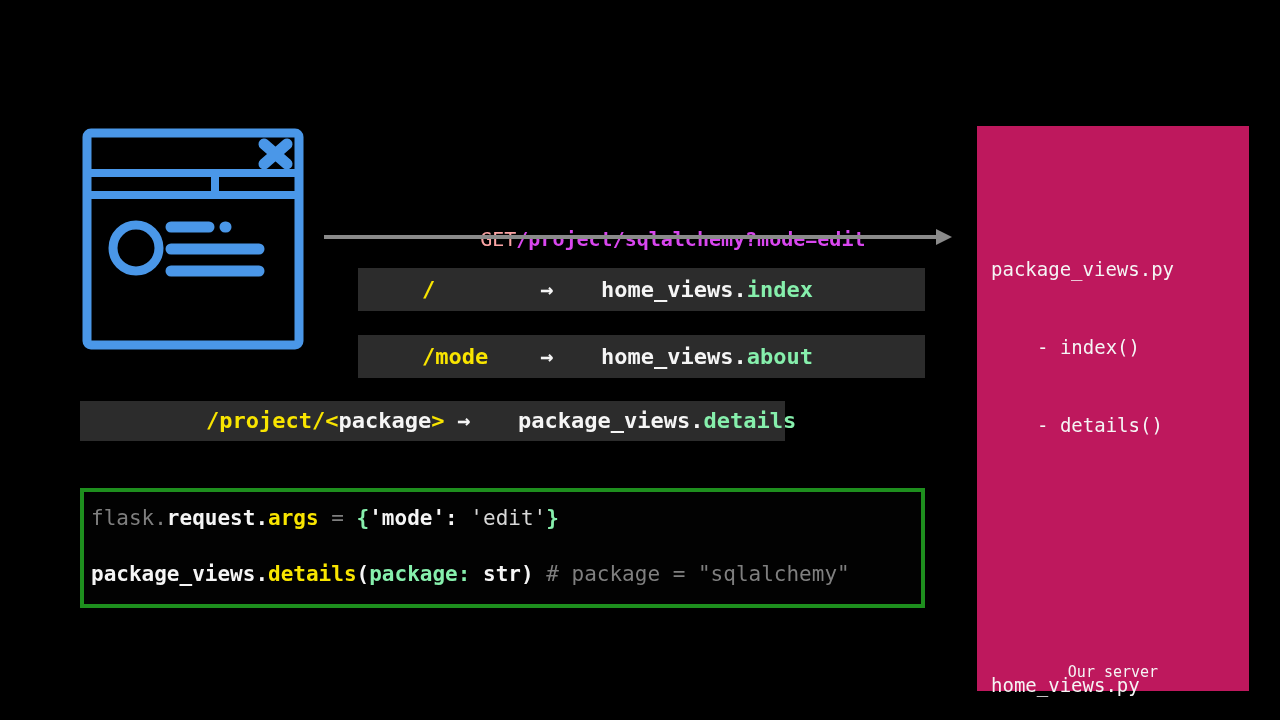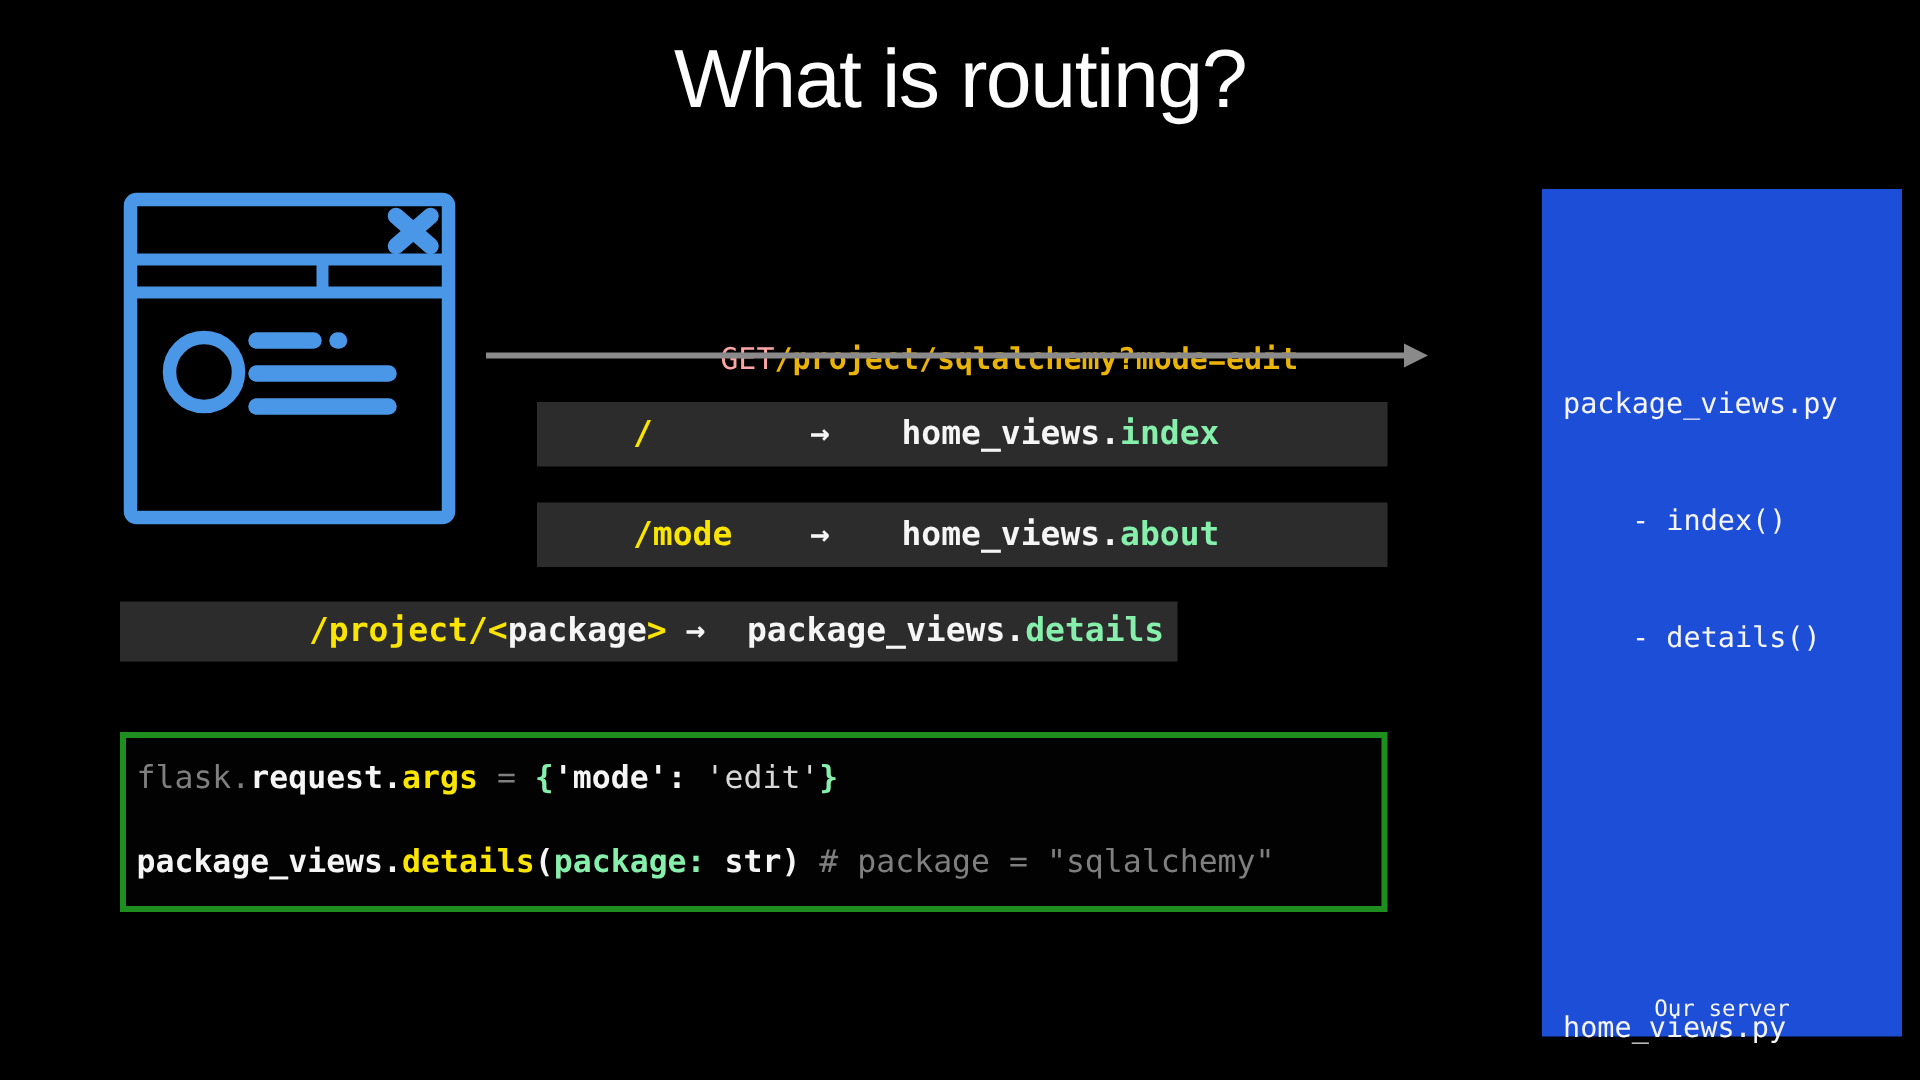--- a/index.html
+++ b/index.html
@@ -11,72 +11,71 @@
   .title{position:absolute;top:20px;left:0;width:100%;margin:0;text-align:center;
          color:#fdfdfd;font-family:"Liberation Sans","DejaVu Sans",sans-serif;
          font-weight:300;font-size:55px;letter-spacing:-1px;}
 
   
   .browser-icon{position:absolute;left:82px;top:128px;width:222px;height:222px;}
 
   
   .request-line{position:absolute;left:432px;top:203px;font-size:20px;white-space:pre;}
   .request-line .method{color:#fca5a5;}
-  .request-line .req-path{color:#eab308;font-weight:bold;}
+  .request-line .req-path{color:#d946ef;font-weight:bold;}
 
   
   .flow-arrow{position:absolute;left:324px;top:229px;width:628px;height:16px;}
   .arrow-shaft{position:absolute;left:0;top:6px;width:612px;height:4px;background:#8a8a8a;}
   .arrow-head{position:absolute;right:0;top:0;width:0;height:0;
               border-left:16px solid #8a8a8a;border-top:8px solid transparent;
               border-bottom:8px solid transparent;}
 
   
   .route-box{position:absolute;background:#2c2c2c;font-size:22px;font-weight:bold;}
   .route-box span{white-space:pre;}
   .route-box .seg{position:absolute;top:0;}
   .box1{left:358px;top:268px;width:567px;height:43px;line-height:43px;}
   .box2{left:358px;top:335px;width:567px;height:43px;line-height:43px;}
   .box3{left:80px;top:401px;width:705px;height:40px;line-height:40px;}
   .box1 .pattern,.box2 .pattern{left:64px;}
   .box1 .map-arrow,.box2 .map-arrow{left:182px;}
   .box1 .target,.box2 .target{left:243px;}
   .box3 .pattern{left:126px;}
   .box3 .map-arrow{left:377px;}
-  .box3 .target{left:418px;text-align:center;}
+  .box3 .target{left:438px;text-align:center;}
 
   .yellow{color:#f9e500;}
   .blue{color:#86efac;}
   .white{color:#f5f5f5;}
   .gray{color:#7f7f7f;font-weight:normal;}
   .dimwhite{color:#d8d8d8;font-weight:normal;}
 
   
   .code-block{position:absolute;left:80px;top:488px;width:845px;height:120px;
               background:#020202;border:4px solid #1e8f1e;box-sizing:border-box;}
   .code-line{position:absolute;left:7px;font-size:21px;font-weight:bold;
              white-space:pre;color:#f5f5f5;}
   .code-line1{top:14px;}
   .code-line2{top:70px;}
 
   
-  .server-panel{position:absolute;left:1028px;top:126px;width:240px;height:565px;
-                background:#1d4ed8;color:#f5f5f5;font-size:19px;}
+  .server-panel{position:absolute;left:977px;top:126px;width:272px;height:565px;
+                background:#be185d;color:#f5f5f5;font-size:19px;}
   .panel-files{position:absolute;left:14px;top:26px;line-height:26px;white-space:pre;}
   .fn{padding-left:46px;}
   .group-gap{height:26px;}
   .panel-caption{position:absolute;left:0;top:537px;width:100%;text-align:center;
                  font-size:15px;}
 </style>
 </head>
 <body>
 
 <div class="slide">
 
-  <h1 class="title">What is routing?</h1>
 
   <svg class="browser-icon" viewBox="0 0 222 222" fill="none" stroke="#4a97e8">
     <rect x="5" y="5" width="212" height="212" rx="4" stroke-width="9"></rect>
     <line x1="5" y1="45" x2="217" y2="45" stroke-width="8"></line>
     <line x1="5" y1="67" x2="217" y2="67" stroke-width="8"></line>
     <line x1="133" y1="45" x2="133" y2="67" stroke-width="8"></line>
     <line x1="182" y1="16" x2="205" y2="36" stroke-width="11" stroke-linecap="round"></line>
     <line x1="205" y1="16" x2="182" y2="36" stroke-width="11" stroke-linecap="round"></line>
     <circle cx="54" cy="120" r="23" stroke-width="9"></circle>
     <line x1="89" y1="99" x2="127" y2="99" stroke-width="11" stroke-linecap="round"></line>

